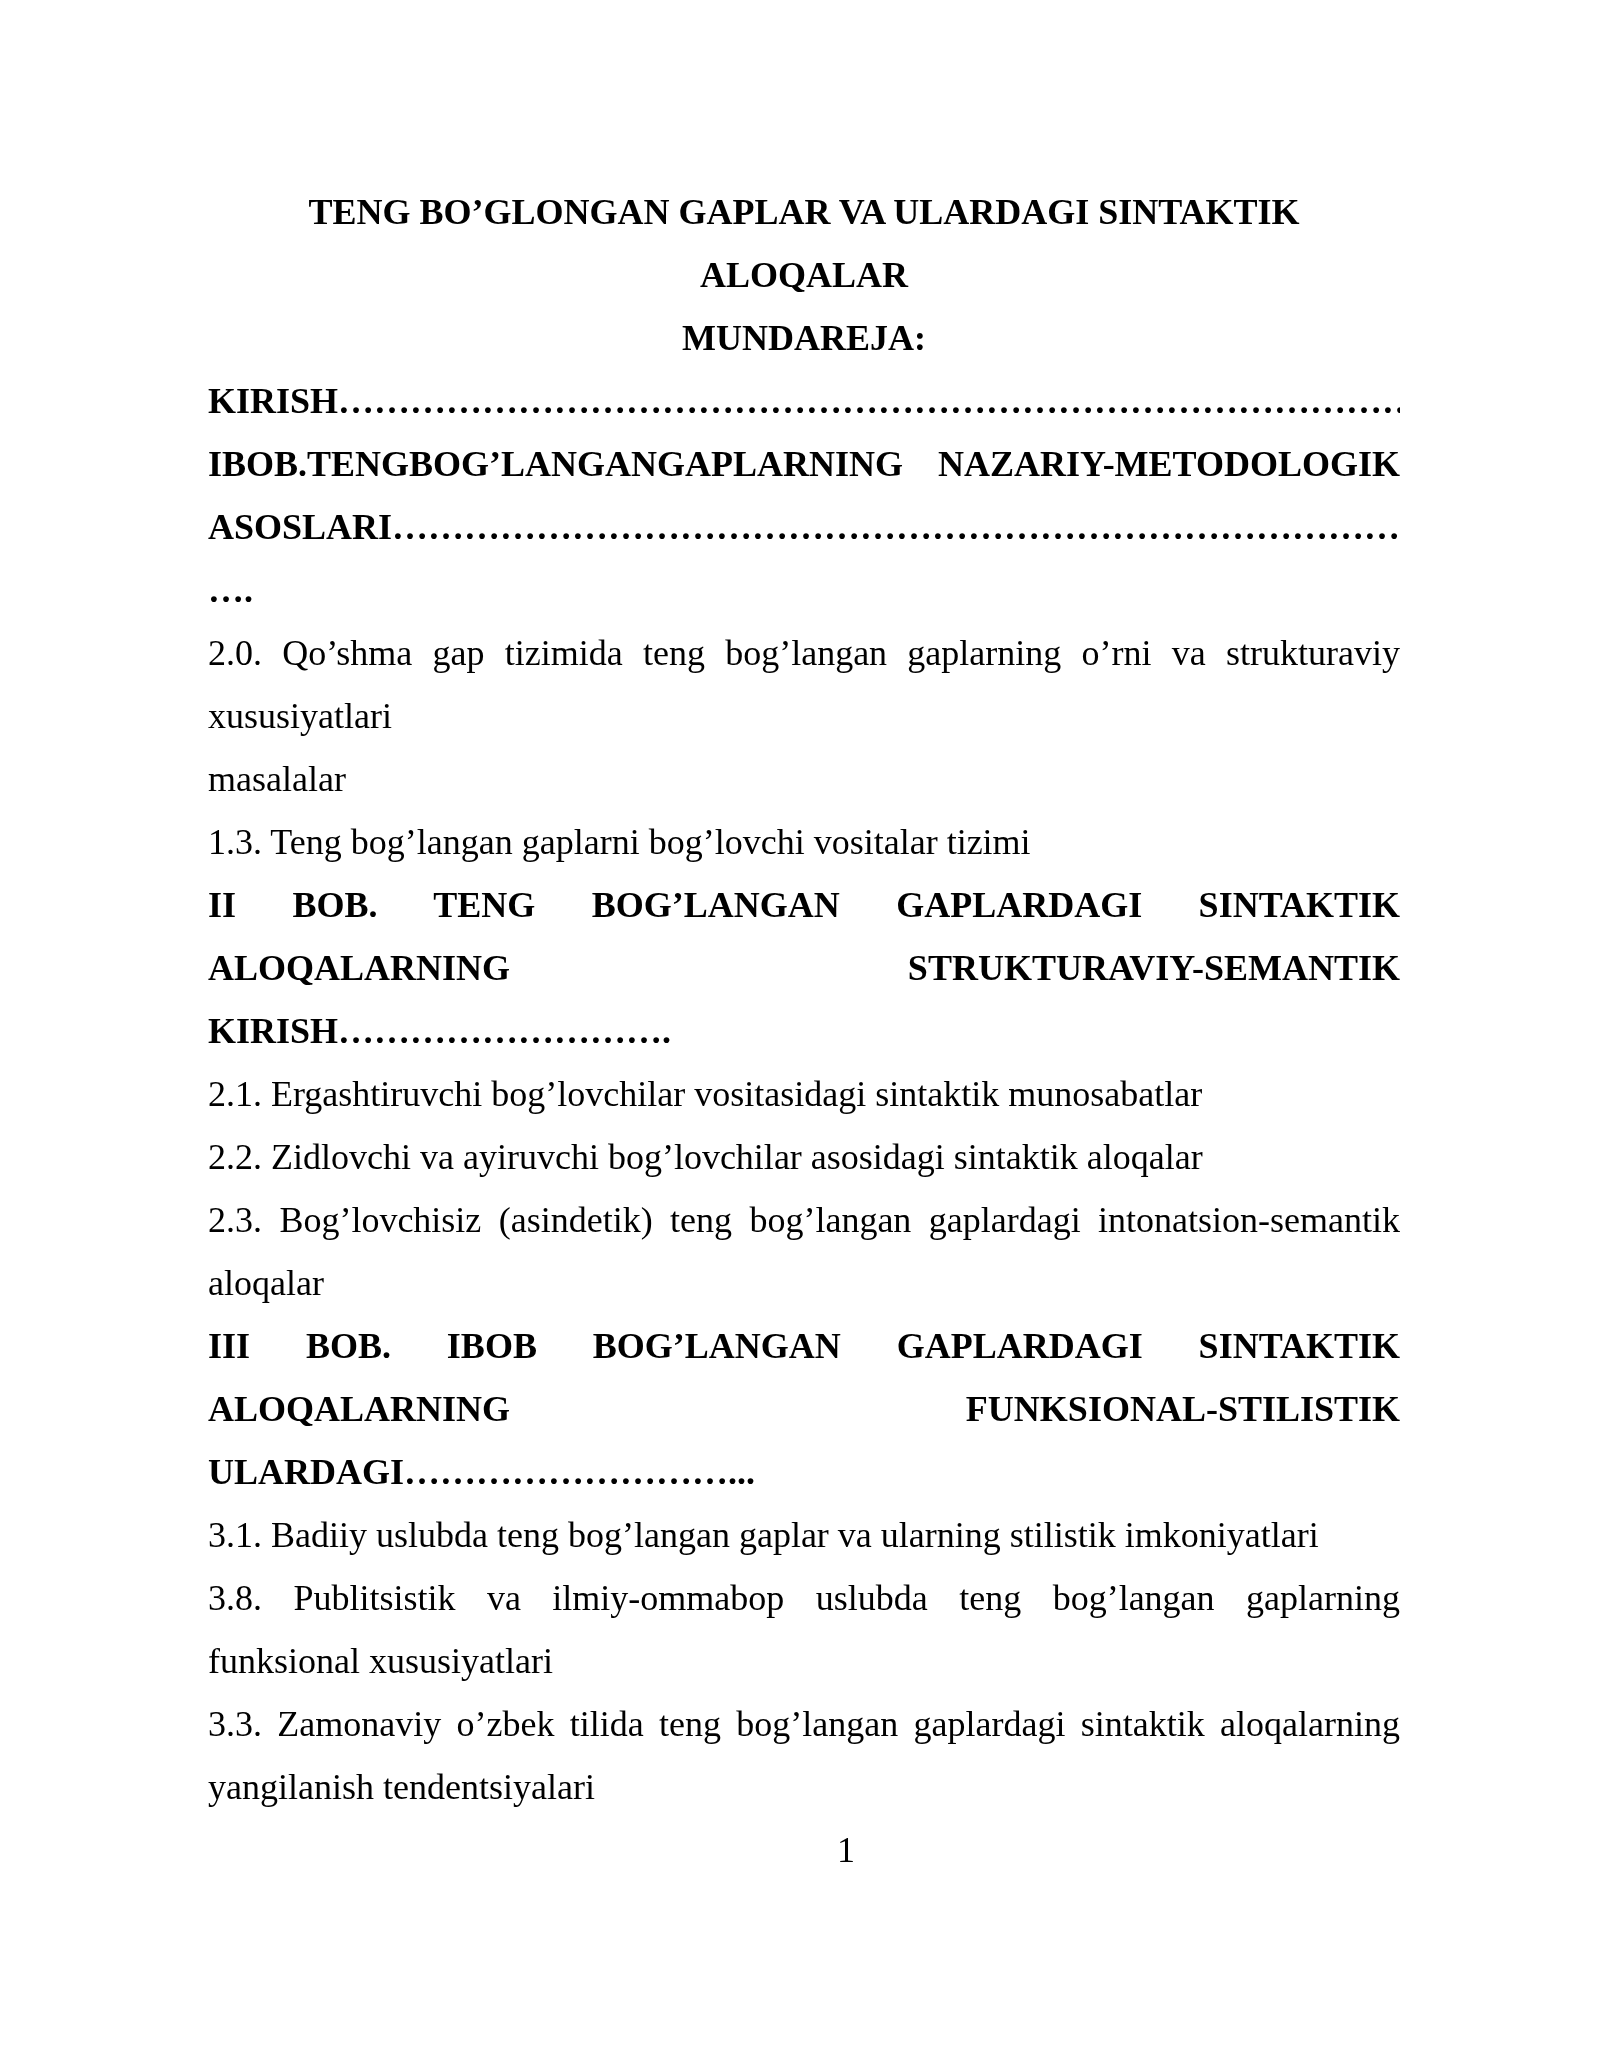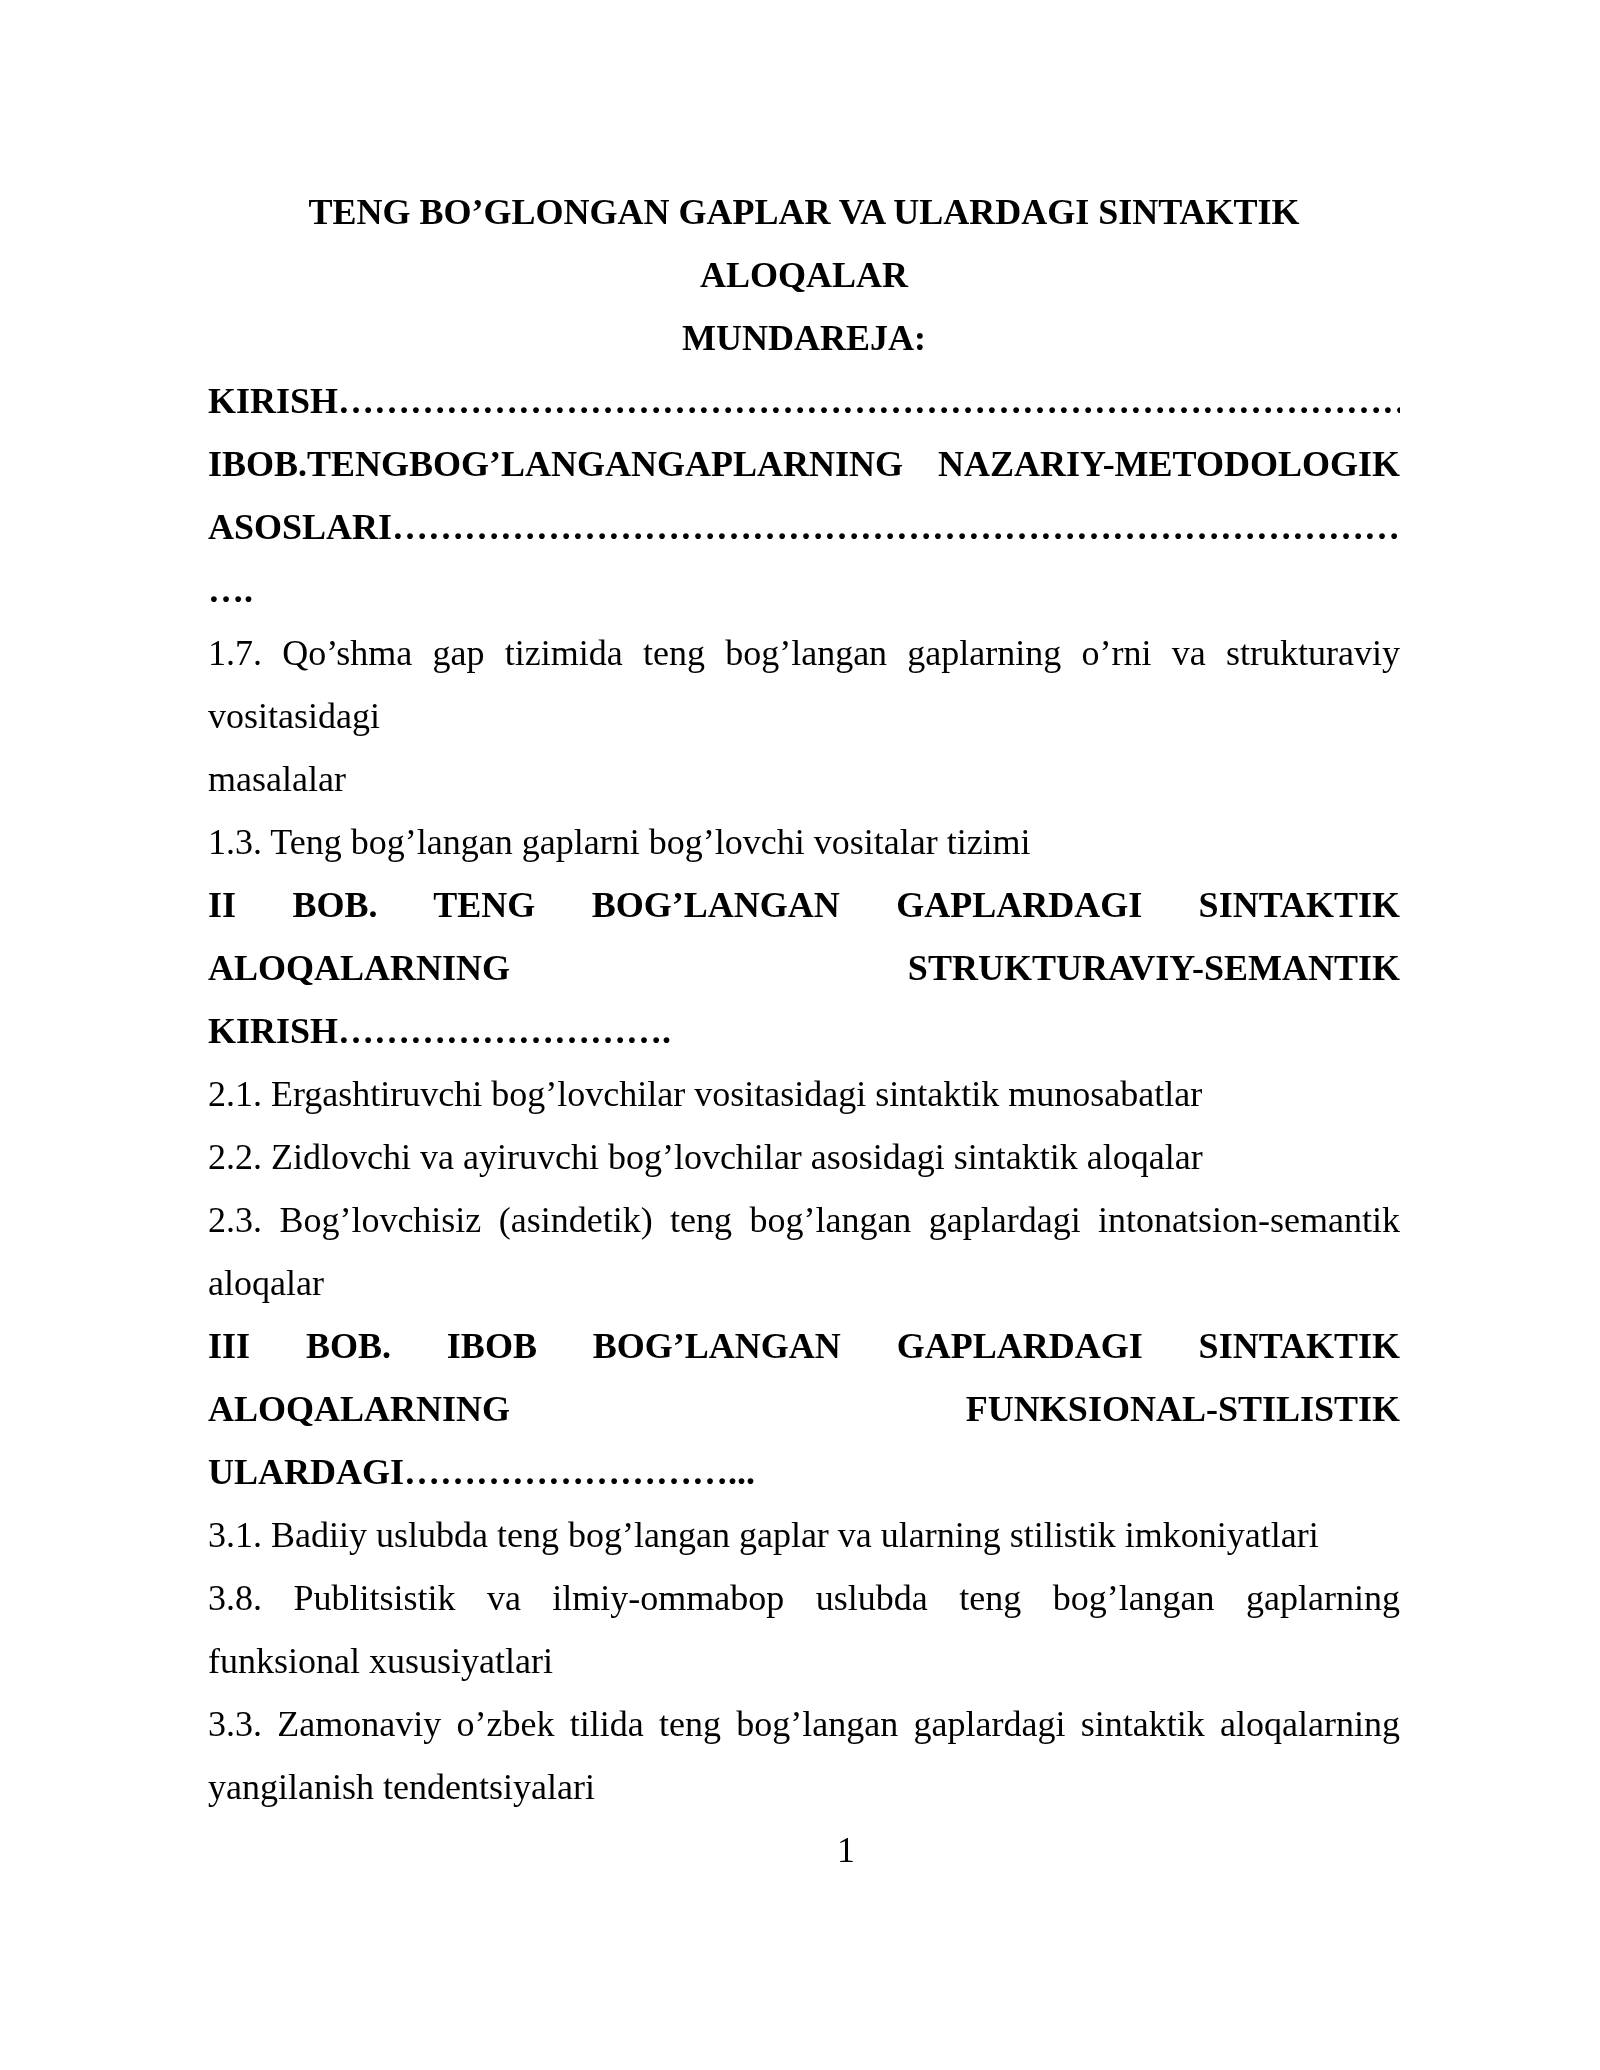--- a/index.html
+++ b/index.html
@@ -35,22 +35,22 @@
   <div class="ln b c">TENG BO’GLONGAN GAPLAR VA ULARDAGI SINTAKTIK</div>
   <div class="ln b c">ALOQALAR</div>
   <div class="ln b c">MUNDAREJA:</div>
 
   <div class="ln b nw">KIRISH…………………………………………………………………………………………………</div>
 
   <div class="ln b jl">IBOB.TENGBOG’LANGANGAPLARNING NAZARIY-METODOLOGIK</div>
   <div class="ln b nw">ASOSLARI………………………………………………………………………………………</div>
   <div class="ln b">….</div>
 
-  <div class="ln jl">1.7. Qo’shma gap tizimida teng bog’langan gaplarning o’rni va strukturaviy</div>
-  <div class="ln">vositasidagi</div>
+  <div class="ln jl">2.0. Qo’shma gap tizimida teng bog’langan gaplarning o’rni va strukturaviy</div>
+  <div class="ln">xususiyatlari</div>
 
   <div class="ln">masalalar</div>
 
   <div class="ln">1.3. Teng bog’langan gaplarni bog’lovchi vositalar tizimi</div>
 
   <div class="ln b jl">II BOB. TENG BOG’LANGAN GAPLARDAGI SINTAKTIK</div>
   <div class="ln b jl">ALOQALARNING STRUKTURAVIY-SEMANTIK</div>
   <div class="ln b">KIRISH……………………….</div>
 
   <div class="ln">2.1. Ergashtiruvchi bog’lovchilar vositasidagi sintaktik munosabatlar</div>

